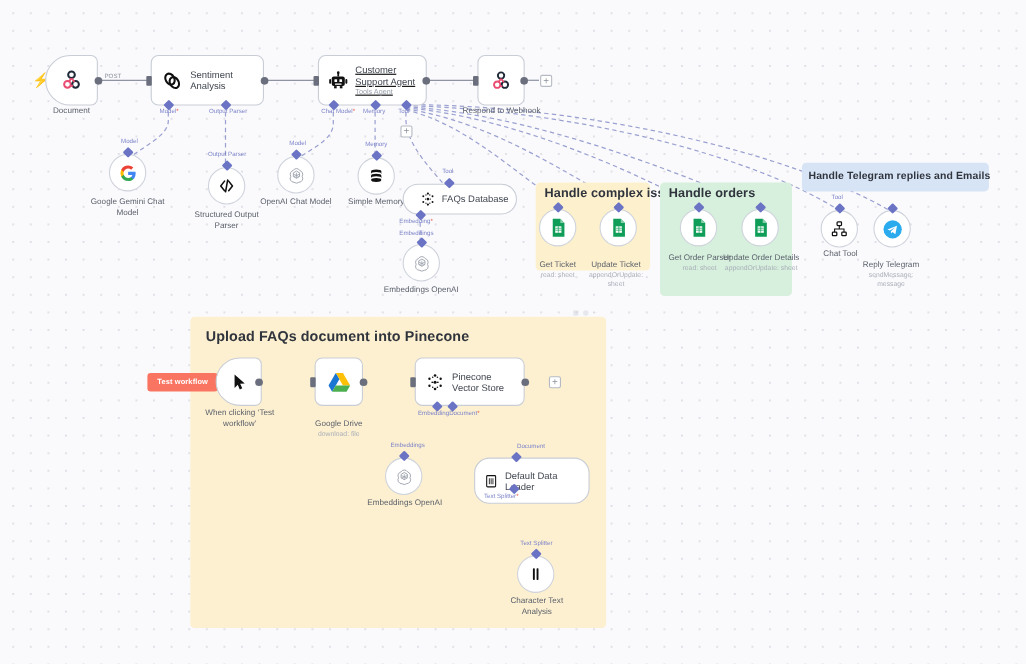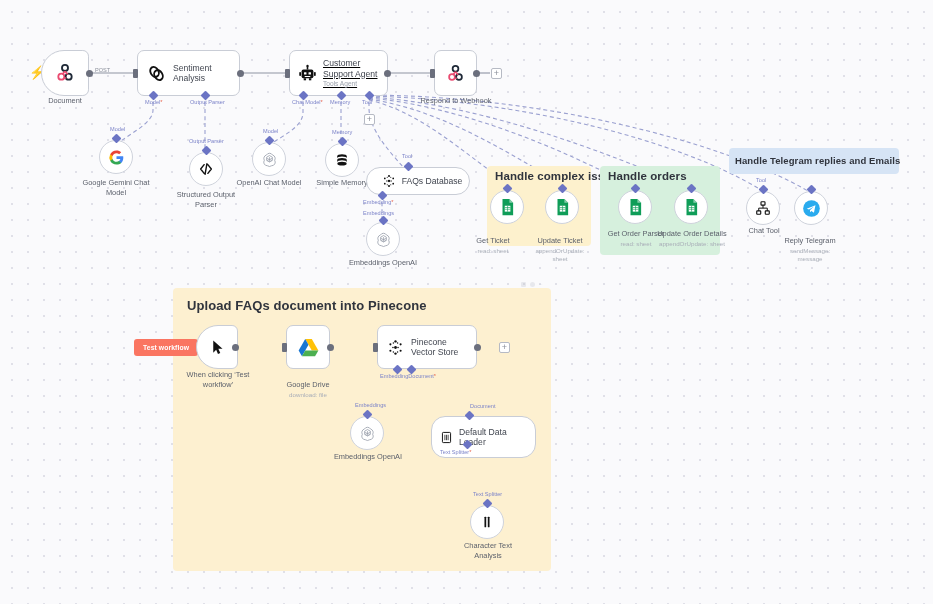--- a/index.html
+++ b/index.html
@@ -131,21 +131,21 @@
 
     <path class="dash" d="M397,370 L397,385 C397,402 376,408 366,418"></path>
     <path class="dash" d="M411,370 L411,386 C411,404 450,404 470,416"></path>
     <path class="dash" d="M468,448 L468,462 C468,480 480,492 487,504"></path>
   </svg>
 
   <div class="sticky yellow" style="left:487px; top:166px; width:104px; height:80px;">
     <div class="st-title">Handle complex issue</div>
   </div>
 
-  <div class="sticky green" style="left:600px; top:166px; width:120px; height:89px;">
+  <div class="sticky green" style="left:600px; top:166px; width:120px; height:103px;">
     <div class="st-title">Handle orders</div>
   </div>
 
   <div class="sticky lightyellow big" style="left:173px; top:288px; width:378px; height:283px;">
     <div class="st-title">Upload FAQs document into Pinecone</div>
   </div>
 
   <div class="sticky blue" style="left:729px; top:148px; width:170px; height:26px;">
     <div class="st-title" style="font-size:9.5px; top:7px; left:6px;">Handle Telegram replies and Emails</div>
   </div>
@@ -314,21 +314,21 @@
 
   <div class="circ" style="left:490px; top:190px;">
     <svg width="15" height="18" viewBox="0 0 24 28">
       <path d="M4 1h11l6 6v20H4z" fill="#0f9d58"></path>
       <path d="M15 1l6 6h-6z" fill="#87ceac"></path>
       <rect x="7.6" y="12" width="9" height="9.4" fill="#fff"></rect>
       <path d="M7.6 14.8h9M7.6 17.6h9M12.1 12v9.4" stroke="#0f9d58" stroke-width="1"></path>
     </svg>
   </div>
   <div class="diamond" style="left:504px; top:185px;"></div>
-  <div class="caption" style="left:464px; top:226px; width:58px;">
+  <div class="caption" style="left:478px; top:226px; width:58px;">
     <span>Get Ticket</span>
     <span class="sub">read: sheet</span>
   </div>
 
   <div class="circ" style="left:545px; top:190px;">
     <svg width="15" height="18" viewBox="0 0 24 28">
       <path d="M4 1h11l6 6v20H4z" fill="#0f9d58"></path>
       <path d="M15 1l6 6h-6z" fill="#87ceac"></path>
       <rect x="7.6" y="12" width="9" height="9.4" fill="#fff"></rect>
       <path d="M7.6 14.8h9M7.6 17.6h9M12.1 12v9.4" stroke="#0f9d58" stroke-width="1"></path>

